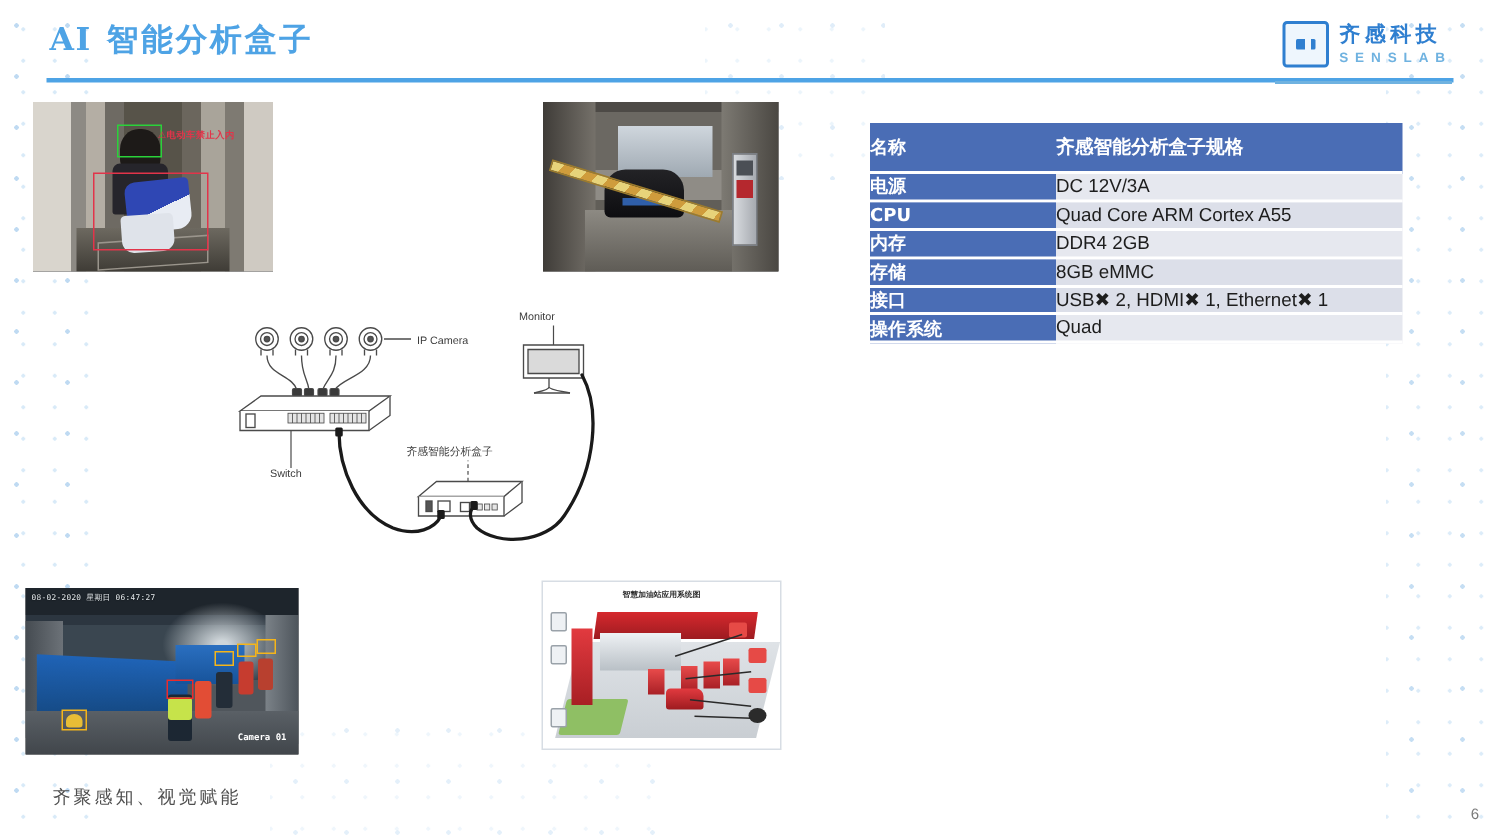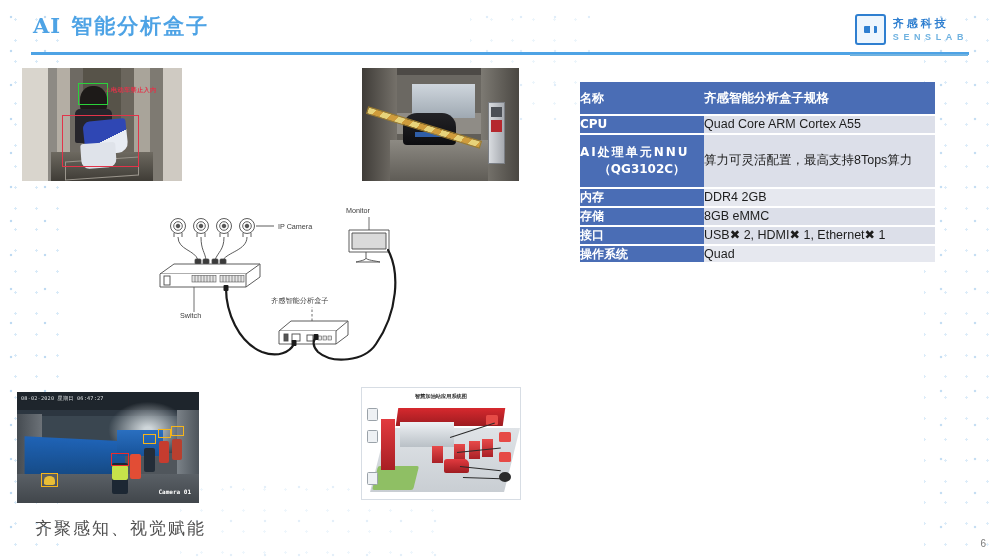--- a/index.html
+++ b/index.html
@@ -63,21 +63,21 @@
     left: 7px; top: 10px; right: 7px; bottom: 10px;
     background: #2f7fd0; border-radius: 1px;
   }
   .logo-mark::after {
     content: ""; position: absolute;
     left: 13px; top: 5px; width: 4px; bottom: 5px;
     background: #eef6fd;
   }
   .logo-txt { display: flex; flex-direction: column; line-height: 1; }
   .logo-cn {
-    font-size: 11px; color: #2f7fd0; font-weight: 700; letter-spacing: 3px;
+    font-size: 14px; color: #2f7fd0; font-weight: 700; letter-spacing: 3px;
     font-family: "DejaVu Sans", sans-serif;
   }
   .logo-en {
     font-size: 9px; color: #6fb2e0; letter-spacing: 4.6px;
     margin-top: 4px; font-weight: 700;
   }
   .logo-en-rule {
     position: absolute; right: 32px; top: 54px;
     width: 118px; height: 1.5px; background: #6fb2e0;
   }
@@ -323,21 +323,21 @@
 
   
   #netdiagram { position: absolute; left: 150px; top: 192px; width: 255px; height: 175px; }
   #netdiagram svg { width: 100%; height: 100%; display: block; }
   .nd-label { font-size: 7.2px; fill: #3c3c3c; font-family: "Liberation Sans", sans-serif; }
   .nd-label-cn { font-size: 7.2px; fill: #3c3c3c; font-family: "DejaVu Sans", sans-serif; }
 
   
   .tagline {
     position: absolute; left: 35px; bottom: 17px;
-    font-size: 17px; color: #4f4f4f; letter-spacing: 2px;
+    font-size: 12px; color: #4f4f4f; letter-spacing: 2px;
     font-family: "DejaVu Serif", "Liberation Serif", serif;
   }
   .pagenum {
     position: absolute; right: 14px; bottom: 8px;
     font-size: 10px; color: #7a7a7a;
   }
   .watermark {
     position: absolute; right: 22px; bottom: 12px;
     display: flex; flex-direction: column; align-items: center;
     pointer-events: none; opacity: .75;
@@ -549,31 +549,28 @@
     <div class="st-line" style="left:62%;top:70%;width:26%;transform:rotate(6deg);"></div>
     <div class="st-line" style="left:64%;top:80%;width:24%;transform:rotate(2deg);"></div>
   </div>
 
   <table class="spec-table">
     <tbody>
       <tr class="head">
         <td class="sp-k">名称</td>
         <td class="sp-v">齐感智能分析盒子规格</td>
       </tr>
+      <tr>
+        <td class="sp-k">电源</td>
+        <td class="sp-v">DC 12V/3A</td>
+      </tr>
       <tr class="alt">
         <td class="sp-k">CPU</td>
         <td class="sp-v">Quad Core ARM Cortex A55</td>
       </tr>
-      <tr class="alt tall">
-        <td class="sp-k spaced">
-          <span>AI处理单元NNU</span>
-          <span class="sub">（QG3102C）</span>
-        </td>
-        <td class="sp-v">算力可灵活配置，最高支持8Tops算力</td>
-      </tr>
       <tr>
         <td class="sp-k">内存</td>
         <td class="sp-v">DDR4 2GB</td>
       </tr>
       <tr class="alt">
         <td class="sp-k">存储</td>
         <td class="sp-v">8GB eMMC</td>
       </tr>
       <tr class="alt">
         <td class="sp-k">接口</td>

